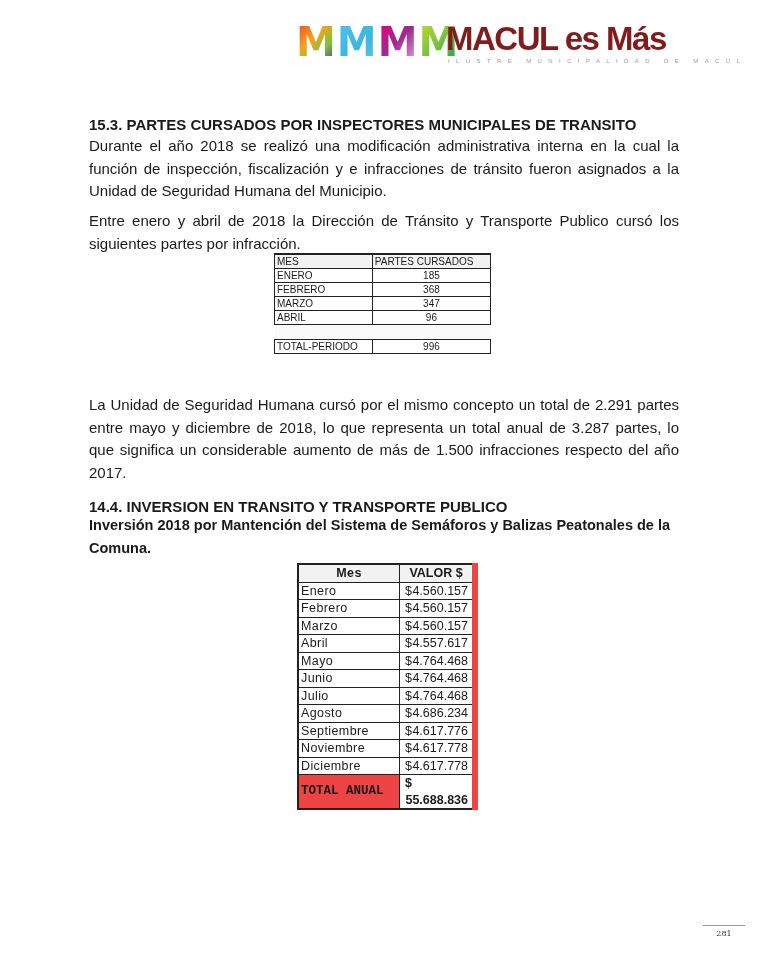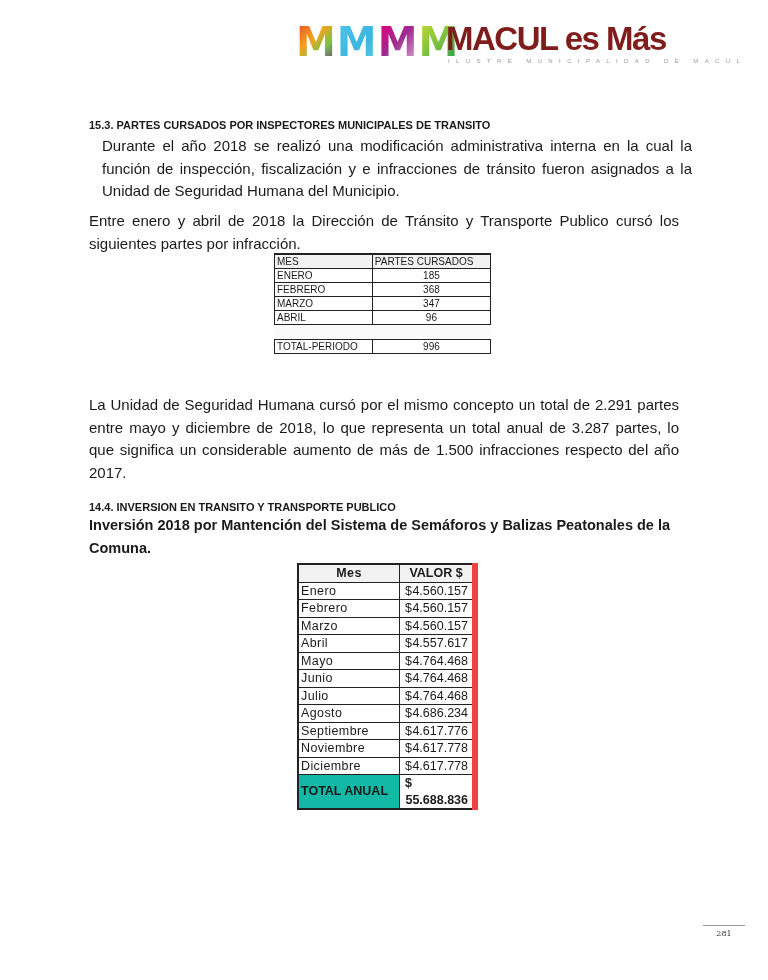--- a/index.html
+++ b/index.html
@@ -15,40 +15,40 @@
       -webkit-background-clip: text; background-clip: text; color: transparent; letter-spacing: -1px;
     }
     .m1 { background: linear-gradient(135deg, #e94b2a 0%, #f7a21b 40%, #7dc242 70%, #6a3d97 100%); }
     .m2 { background: linear-gradient(135deg, #4fc3e8 0%, #3bb6e0 60%, #58c8e6 100%); }
     .m3 { background: linear-gradient(135deg, #e4007c 0%, #9d2b8f 50%, #d6a0d0 100%); }
     .m4 { background: linear-gradient(135deg, #c6d92e 0%, #7dc242 50%, #2e9e4a 100%); }
     .brand { position: absolute; left: 150px; top: 0px; font-weight: bold; font-size: 33px; color: #7f1d1d; letter-spacing: -1.5px; white-space: nowrap; }
     .tagline { position: absolute; left: 152px; top: 38px; font-size: 6px; letter-spacing: 6.4px; color: #9a9a9a; white-space: nowrap; }
 
     .content { position: absolute; left: 89px; width: 590px; font-size: 15px; line-height: 22.5px; text-align: justify; }
-    .h { font-weight: bold; font-size: 11px; text-align: left; }
+    .h { font-weight: bold; font-size: 15px; text-align: left; }
     p { margin: 0; }
 
     table { border-collapse: collapse; position: absolute; }
     .t1 { left: 274px; top: 253px; width: 217px; font-size: 10px; }
     .t1 td { border: 1px solid #222; height: 13px; padding: 0 2px; line-height: 13px; }
     .t1 td.num { text-align: center; }
     .t1 tr.hdr td { background: #f2f2f2; border-top: 2px solid #222; }
     .t1 tr.gap td { border-left: none; border-right: none; height: 14px; }
     .t1 tr.gap td { border-top: 1px solid #222; border-bottom: 1px solid #222; background: #fafafa; }
 
     .t2 { left: 297px; top: 563px; width: 181px; font-size: 12.5px; }
     .t2 td { border: 1px solid #222; height: 16.5px; padding: 0 2px; line-height: 16.5px; }
     .t2 td.mes { width: 96px; letter-spacing: 0.4px; }
     .t2 td.val { white-space: nowrap; }
     .t2 td.val .cur { float: left; padding-left: 3px; }
     .t2 td.val .amt { float: right; padding-right: 2px; }
     .t2 tr.hdr td { font-weight: bold; text-align: center; background: #f2f2f2; border-top: 2px solid #222; }
     .t2 tr.tot td { font-weight: bold; border-bottom: 2px solid #222; }
-    .t2 tr.tot td.mes { background: #14b8a6; letter-spacing: 0; }
+    .t2 tr.tot td.mes { background: #ef4444; letter-spacing: 0; font-family: Liberation Mono, monospace; }
     .t2 td:first-child { border-left: 2px solid #222; }
     .t2 td:last-child { border-right: 6px solid #ef4444; }
 
     .footer-line { position: absolute; left: 703px; top: 925px; width: 42px; border-top: 1px solid #999; }
     .page-num { position: absolute; left: 703px; top: 929px; width: 42px; text-align: center; font-family: "DejaVu Serif", serif; font-size: 8px; color: #333; }
   </style>
 </head>
 <body>
 
 <div class="logo">
@@ -58,21 +58,21 @@
     <span class="m3">M</span>
     <span class="m4">M</span>
   </div>
   <div class="brand">MACUL es Más</div>
   <div class="tagline">ILUSTRE MUNICIPALIDAD DE MACUL</div>
 </div>
 
 <div class="content" style="top:114px;">
   <p class="h">15.3. PARTES CURSADOS POR INSPECTORES MUNICIPALES DE TRANSITO</p>
 </div>
-<div class="content" style="top:135px;margin-left:13px;">
+<div class="content" style="top:135px;">
   <p>Durante el año 2018 se realizó una modificación administrativa interna en la cual la función de inspección, fiscalización y e infracciones de tránsito fueron asignados a la Unidad de Seguridad Humana del Municipio.</p>
 </div>
 <div class="content" style="top:210px;">
   <p>Entre enero y abril de 2018 la Dirección de Tránsito y Transporte Publico cursó los siguientes partes por infracción.</p>
 </div>
 
 <table class="t1">
   <tbody>
       <tr class="hdr">
     <td>MES</td>

